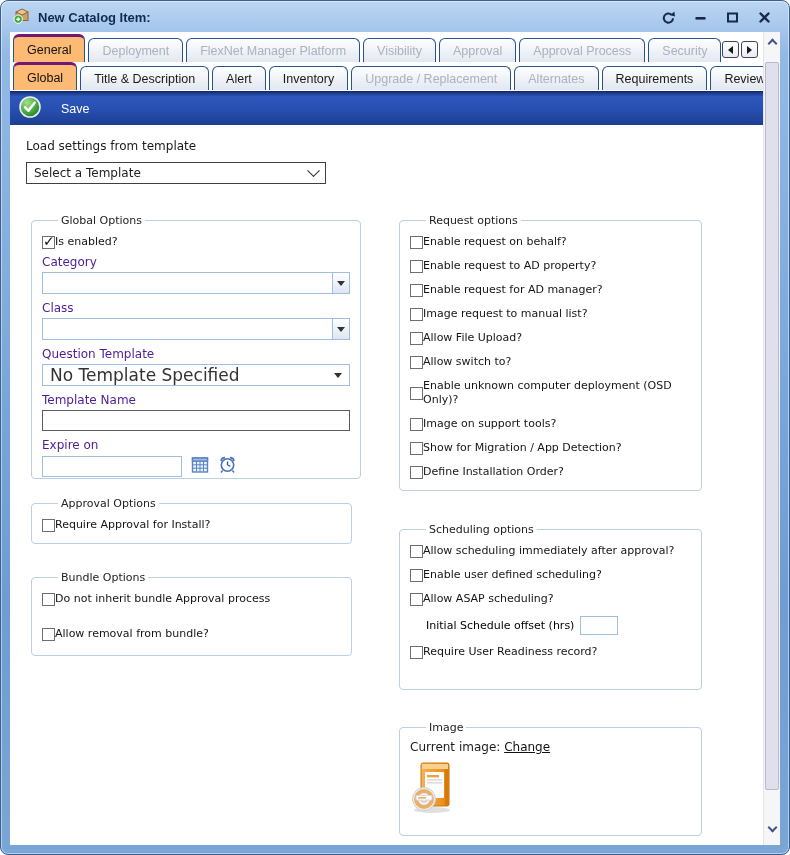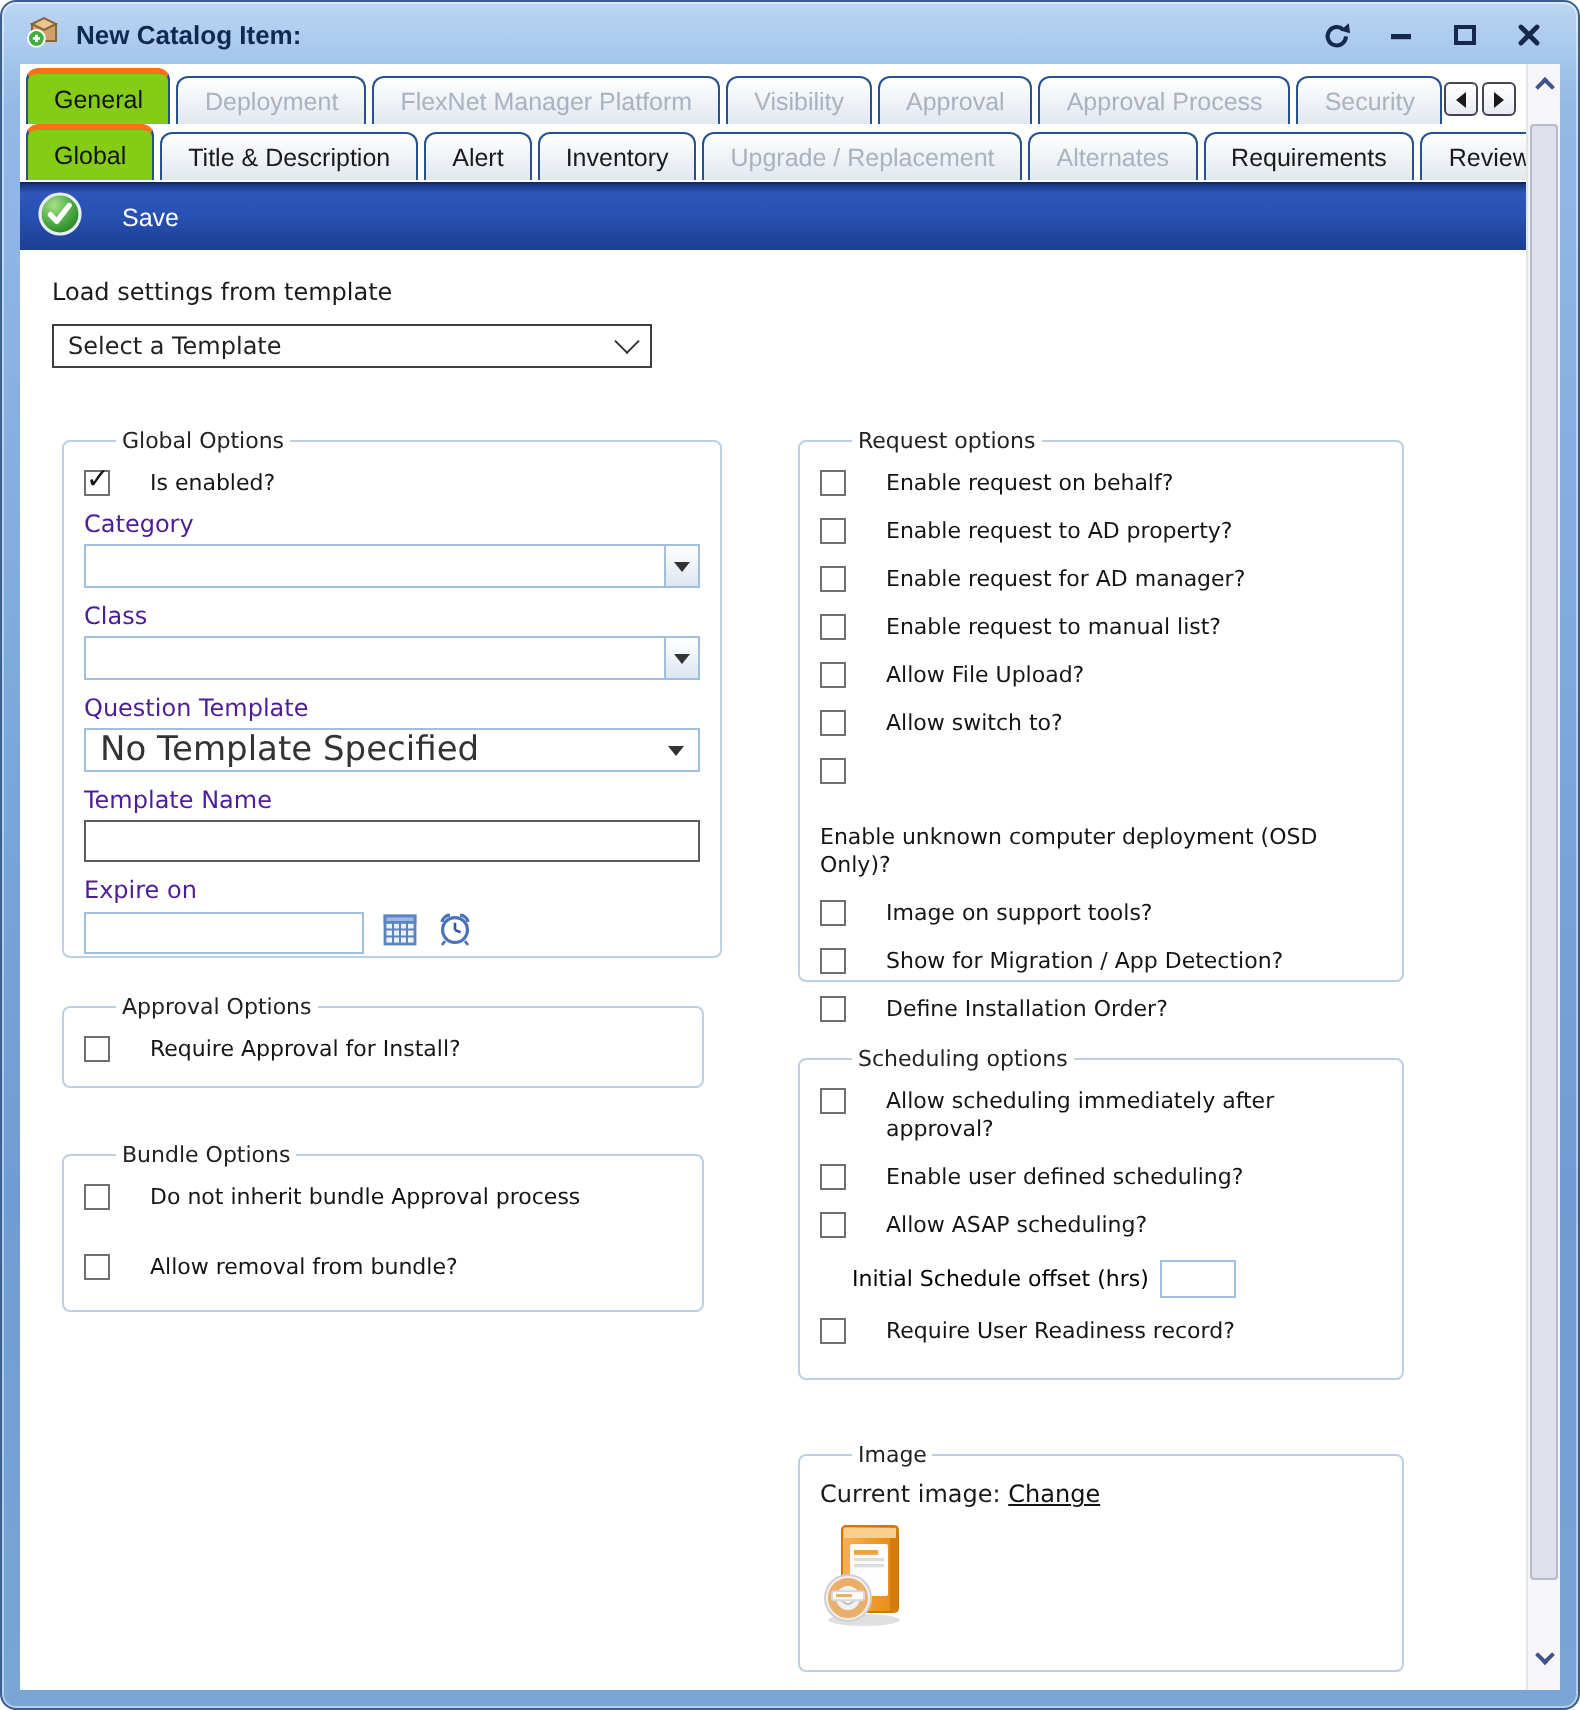--- a/index.html
+++ b/index.html
@@ -21,21 +21,21 @@
 
   
   .tabrow { position:absolute; left:0; display:flex; align-items:flex-end; }
   .tabrow1 { top:1px; height:29px; width:752px; overflow:hidden; padding-left:3px; }
   .tabrow2 { top:31px; height:27px; padding-left:3px; }
   .tab { font-family:"Liberation Sans", sans-serif; font-size:12.5px; color:#1a1a1a;
     background:linear-gradient(180deg,#ffffff 0%,#eef1f6 55%,#e2e8f1 100%);
     border:1px solid #26528f; border-bottom:none; border-radius:6px 6px 0 0;
     height:24px; padding:0 13px; display:flex; align-items:center; margin-right:3px; white-space:nowrap; }
   .tab.disabled { color:#a9b2bf; }
-  .tab.active { background:#84cc16; border-top:3px solid #f97316; height:28px; color:#111; z-index:2; }
+  .tab.active { background:#fdba74; border-top:3px solid #701a75; height:28px; color:#111; z-index:2; }
   .tabnav { position:absolute; top:9px; right:22px; display:flex; gap:2px; z-index:3; }
   .tabnav-btn { width:17px; height:17px; border:1px solid #445; border-radius:3px;
     background:linear-gradient(#ffffff,#e7ebf2); display:flex; align-items:center; justify-content:center; }
   .tri-l { width:0; height:0; border-top:4px solid transparent; border-bottom:4px solid transparent; border-right:5px solid #1a1a1a; }
   .tri-r { width:0; height:0; border-top:4px solid transparent; border-bottom:4px solid transparent; border-left:5px solid #1a1a1a; }
 
   
   .savebar { position:absolute; left:0; top:59px; width:753px; height:34px;
     background:linear-gradient(180deg,#16337c 0%,#2f57bb 14%,#2850b2 50%,#1c3f92 100%);
     border-top:1px solid #0e2a6b; display:flex; align-items:center; padding-left:9px; }
@@ -45,21 +45,21 @@
   
   .lbl { font-size:12px; color:#4c1d95; }
   .field-label { position:absolute; font-size:12px; color:#1a1a1a; }
   .select-box { position:absolute; left:16px; top:130px; width:300px; height:22px; border:1px solid #3f3f3f;
     background:#fff; display:flex; align-items:center; padding:0 7px; font-size:12px; color:#222; }
   .select-box .chev-n { margin-left:auto; width:9px; height:9px; border-right:1.6px solid #333; border-bottom:1.6px solid #333; transform:rotate(45deg) translate(-2px,-2px); }
 
   fieldset { position:absolute; border:1px solid #bccfe3; border-radius:4px; padding:4px 10px 8px; background:#fff; }
   legend { font-size:11px; color:#222; padding:0 3px; margin-left:16px; }
 
-  .cb-row { display:flex; align-items:flex-start; gap:20px; font-size:11px; color:#151515; margin:4px 0 10px; line-height:14px; }
+  .cb-row { display:flex; align-items:center; gap:0; font-size:11px; color:#151515; margin:4px 0 10px; line-height:14px; }
   .cb { width:13px; height:13px; border:1px solid #6f6f6f; background:#fff; flex:none; position:relative; margin-top:0; }
   .cb.checked::after { content:"✓"; position:absolute; top:-3px; left:0; font-size:14px; font-weight:bold; color:#111; }
 
   .combo { height:22px; border:1px solid #a0bedf; background:#fff; display:flex; margin:3px 0 7px; }
   .combo .combo-text { flex:1; font-size:11px; padding:3px 5px; color:#222; }
   .combo .dd-btn { width:17px; border-left:1px solid #a0bedf; background:linear-gradient(#ffffff,#dde6f2);
     display:flex; align-items:center; justify-content:center; }
   .tri-d { width:0; height:0; border-left:4px solid transparent; border-right:4px solid transparent; border-top:5px solid #333; }
 
   .dd-flat { height:22px; border:1px solid #a0bedf; background:#fff; display:flex; align-items:center;
@@ -258,21 +258,21 @@
       <label class="cb-row">
           <span class="cb"></span>
           <span>Enable request to AD property?</span>
         </label>
       <label class="cb-row">
           <span class="cb"></span>
           <span>Enable request for AD manager?</span>
         </label>
       <label class="cb-row">
           <span class="cb"></span>
-          <span>Enable request to manual list?</span>
+          <span>Image request to manual list?</span>
         </label>
       <label class="cb-row">
           <span class="cb"></span>
           <span>Allow File Upload?</span>
         </label>
       <label class="cb-row">
           <span class="cb"></span>
           <span>Allow switch to?</span>
         </label>
       <label class="cb-row" style="flex-wrap:wrap;">

